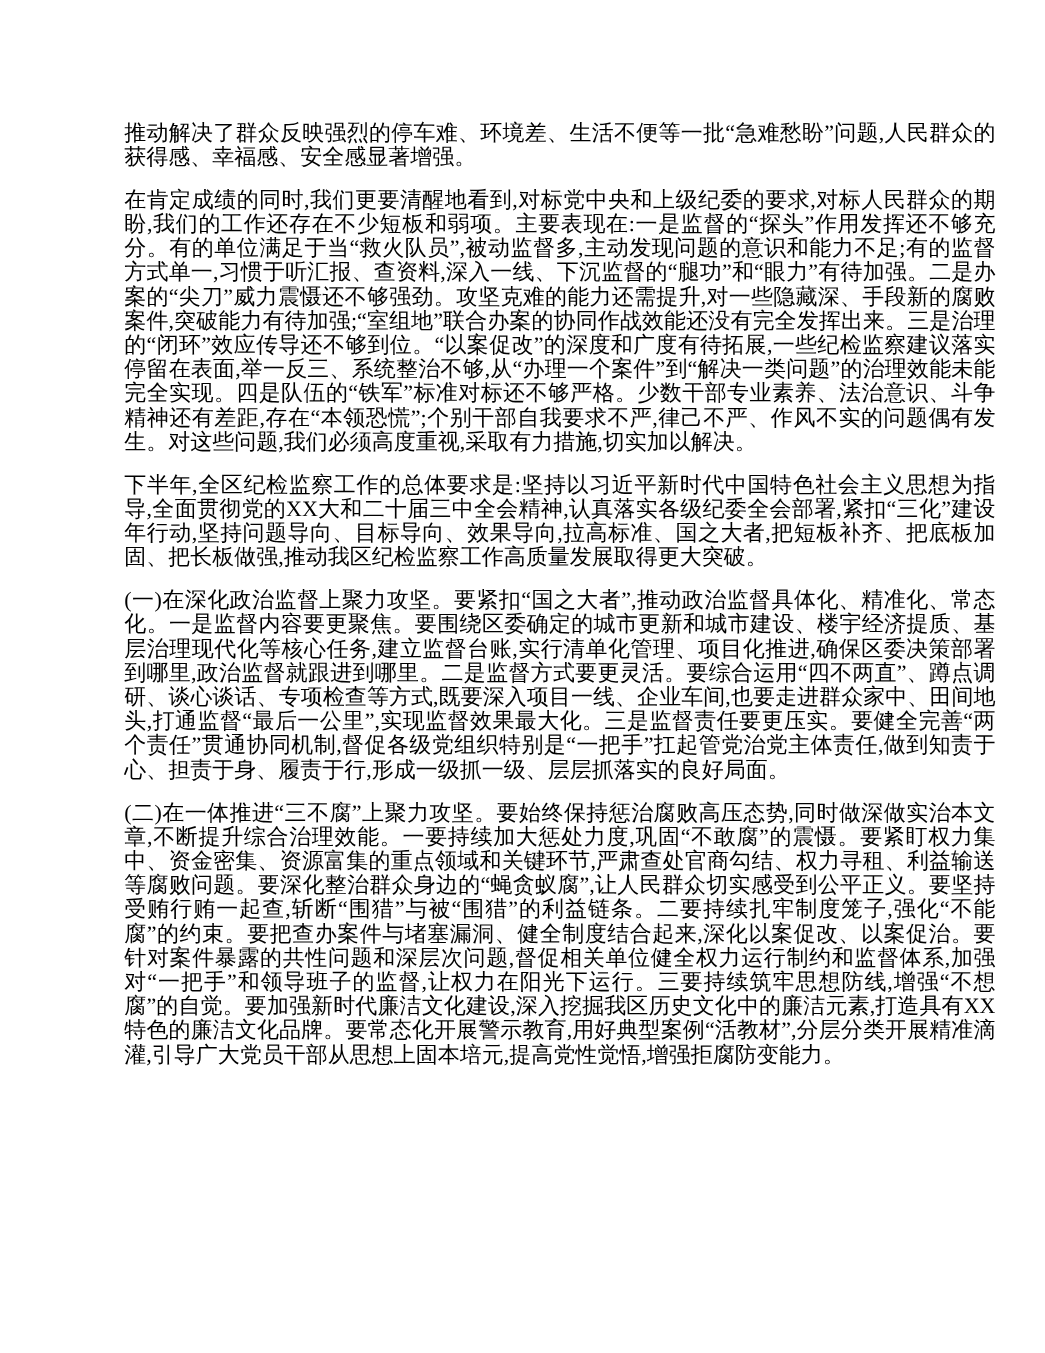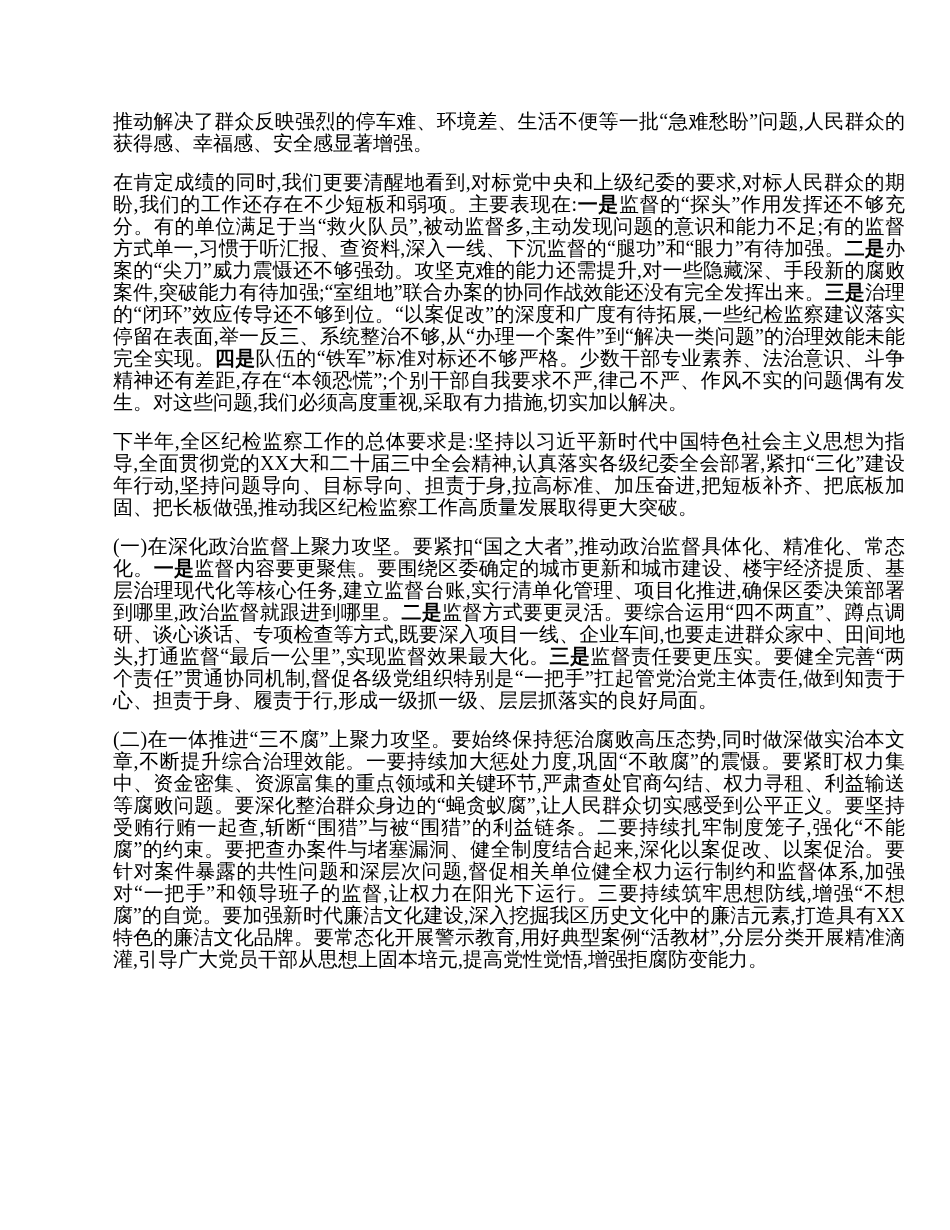--- a/index.html
+++ b/index.html
@@ -17,24 +17,24 @@
     font-family: "Liberation Serif", "DejaVu Serif", serif;
     margin-left: 20px;
   }
   .para {
     margin: 0 0 17px 0;
     font-size: 20px;
     line-height: 22px;
     text-align: justify;
     word-break: break-all;
   }
-  .para span.run-bold { font-weight: bold; }
+  .para span.run-bold { font-weight: normal; }
 </style>
 </head>
 <body>
 
 <div class="doc">
   <p class="para"><span>推动解决了群众反映强烈的停车难、环境差、生活不便等一批“急难愁盼”问题,人民群众的获得感、幸福感、安全感显著增强。</span></p>
   <p class="para"><span>在肯定成绩的同时,我们更要清醒地看到,对标党中央和上级纪委的要求,对标人民群众的期盼,我们的工作还存在不少短板和弱项。主要表现在:</span><span class="run-bold">一是</span><span>监督的“探头”作用发挥还不够充分。有的单位满足于当“救火队员”,被动监督多,主动发现问题的意识和能力不足;有的监督方式单一,习惯于听汇报、查资料,深入一线、下沉监督的“腿功”和“眼力”有待加强。</span><span class="run-bold">二是</span><span>办案的“尖刀”威力震慑还不够强劲。攻坚克难的能力还需提升,对一些隐藏深、手段新的腐败案件,突破能力有待加强;“室组地”联合办案的协同作战效能还没有完全发挥出来。</span><span class="run-bold">三是</span><span>治理的“闭环”效应传导还不够到位。“以案促改”的深度和广度有待拓展,一些纪检监察建议落实停留在表面,举一反三、系统整治不够,从“办理一个案件”到“解决一类问题”的治理效能未能完全实现。</span><span class="run-bold">四是</span><span>队伍的“铁军”标准对标还不够严格。少数干部专业素养、法治意识、斗争精神还有差距,存在“本领恐慌”;个别干部自我要求不严,律己不严、作风不实的问题偶有发生。对这些问题,我们必须高度重视,采取有力措施,切实加以解决。</span></p>
-  <p class="para"><span>下半年,全区纪检监察工作的总体要求是:坚持以习近平新时代中国特色社会主义思想为指导,全面贯彻党的XX大和二十届三中全会精神,认真落实各级纪委全会部署,紧扣“三化”建设年行动,坚持问题导向、目标导向、担责于身,拉高标准、加压奋进,把短板补齐、把底板加固、把长板做强,推动我区纪检监察工作高质量发展取得更大突破。</span></p>
+  <p class="para"><span>下半年,全区纪检监察工作的总体要求是:坚持以习近平新时代中国特色社会主义思想为指导,全面贯彻党的XX大和二十届三中全会精神,认真落实各级纪委全会部署,紧扣“三化”建设年行动,坚持问题导向、目标导向、效果导向,拉高标准、国之大者,把短板补齐、把底板加固、把长板做强,推动我区纪检监察工作高质量发展取得更大突破。</span></p>
   <p class="para"><span>(一)在深化政治监督上聚力攻坚。要紧扣“国之大者”,推动政治监督具体化、精准化、常态化。</span><span class="run-bold">一是</span><span>监督内容要更聚焦。要围绕区委确定的城市更新和城市建设、楼宇经济提质、基层治理现代化等核心任务,建立监督台账,实行清单化管理、项目化推进,确保区委决策部署到哪里,政治监督就跟进到哪里。</span><span class="run-bold">二是</span><span>监督方式要更灵活。要综合运用“四不两直”、蹲点调研、谈心谈话、专项检查等方式,既要深入项目一线、企业车间,也要走进群众家中、田间地头,打通监督“最后一公里”,实现监督效果最大化。</span><span class="run-bold">三是</span><span>监督责任要更压实。要健全完善“两个责任”贯通协同机制,督促各级党组织特别是“一把手”扛起管党治党主体责任,做到知责于心、担责于身、履责于行,形成一级抓一级、层层抓落实的良好局面。</span></p>
   <p class="para"><span>(二)在一体推进“三不腐”上聚力攻坚。要始终保持惩治腐败高压态势,同时做深做实治本文章,不断提升综合治理效能。一要持续加大惩处力度,巩固“不敢腐”的震慑。要紧盯权力集中、资金密集、资源富集的重点领域和关键环节,严肃查处官商勾结、权力寻租、利益输送等腐败问题。要深化整治群众身边的“蝇贪蚁腐”,让人民群众切实感受到公平正义。要坚持受贿行贿一起查,斩断“围猎”与被“围猎”的利益链条。二要持续扎牢制度笼子,强化“不能腐”的约束。要把查办案件与堵塞漏洞、健全制度结合起来,深化以案促改、以案促治。要针对案件暴露的共性问题和深层次问题,督促相关单位健全权力运行制约和监督体系,加强对“一把手”和领导班子的监督,让权力在阳光下运行。三要持续筑牢思想防线,增强“不想腐”的自觉。要加强新时代廉洁文化建设,深入挖掘我区历史文化中的廉洁元素,打造具有XX特色的廉洁文化品牌。要常态化开展警示教育,用好典型案例“活教材”,分层分类开展精准滴灌,引导广大党员干部从思想上固本培元,提高党性觉悟,增强拒腐防变能力。</span></p>
 </div>
 
 </body></html>

